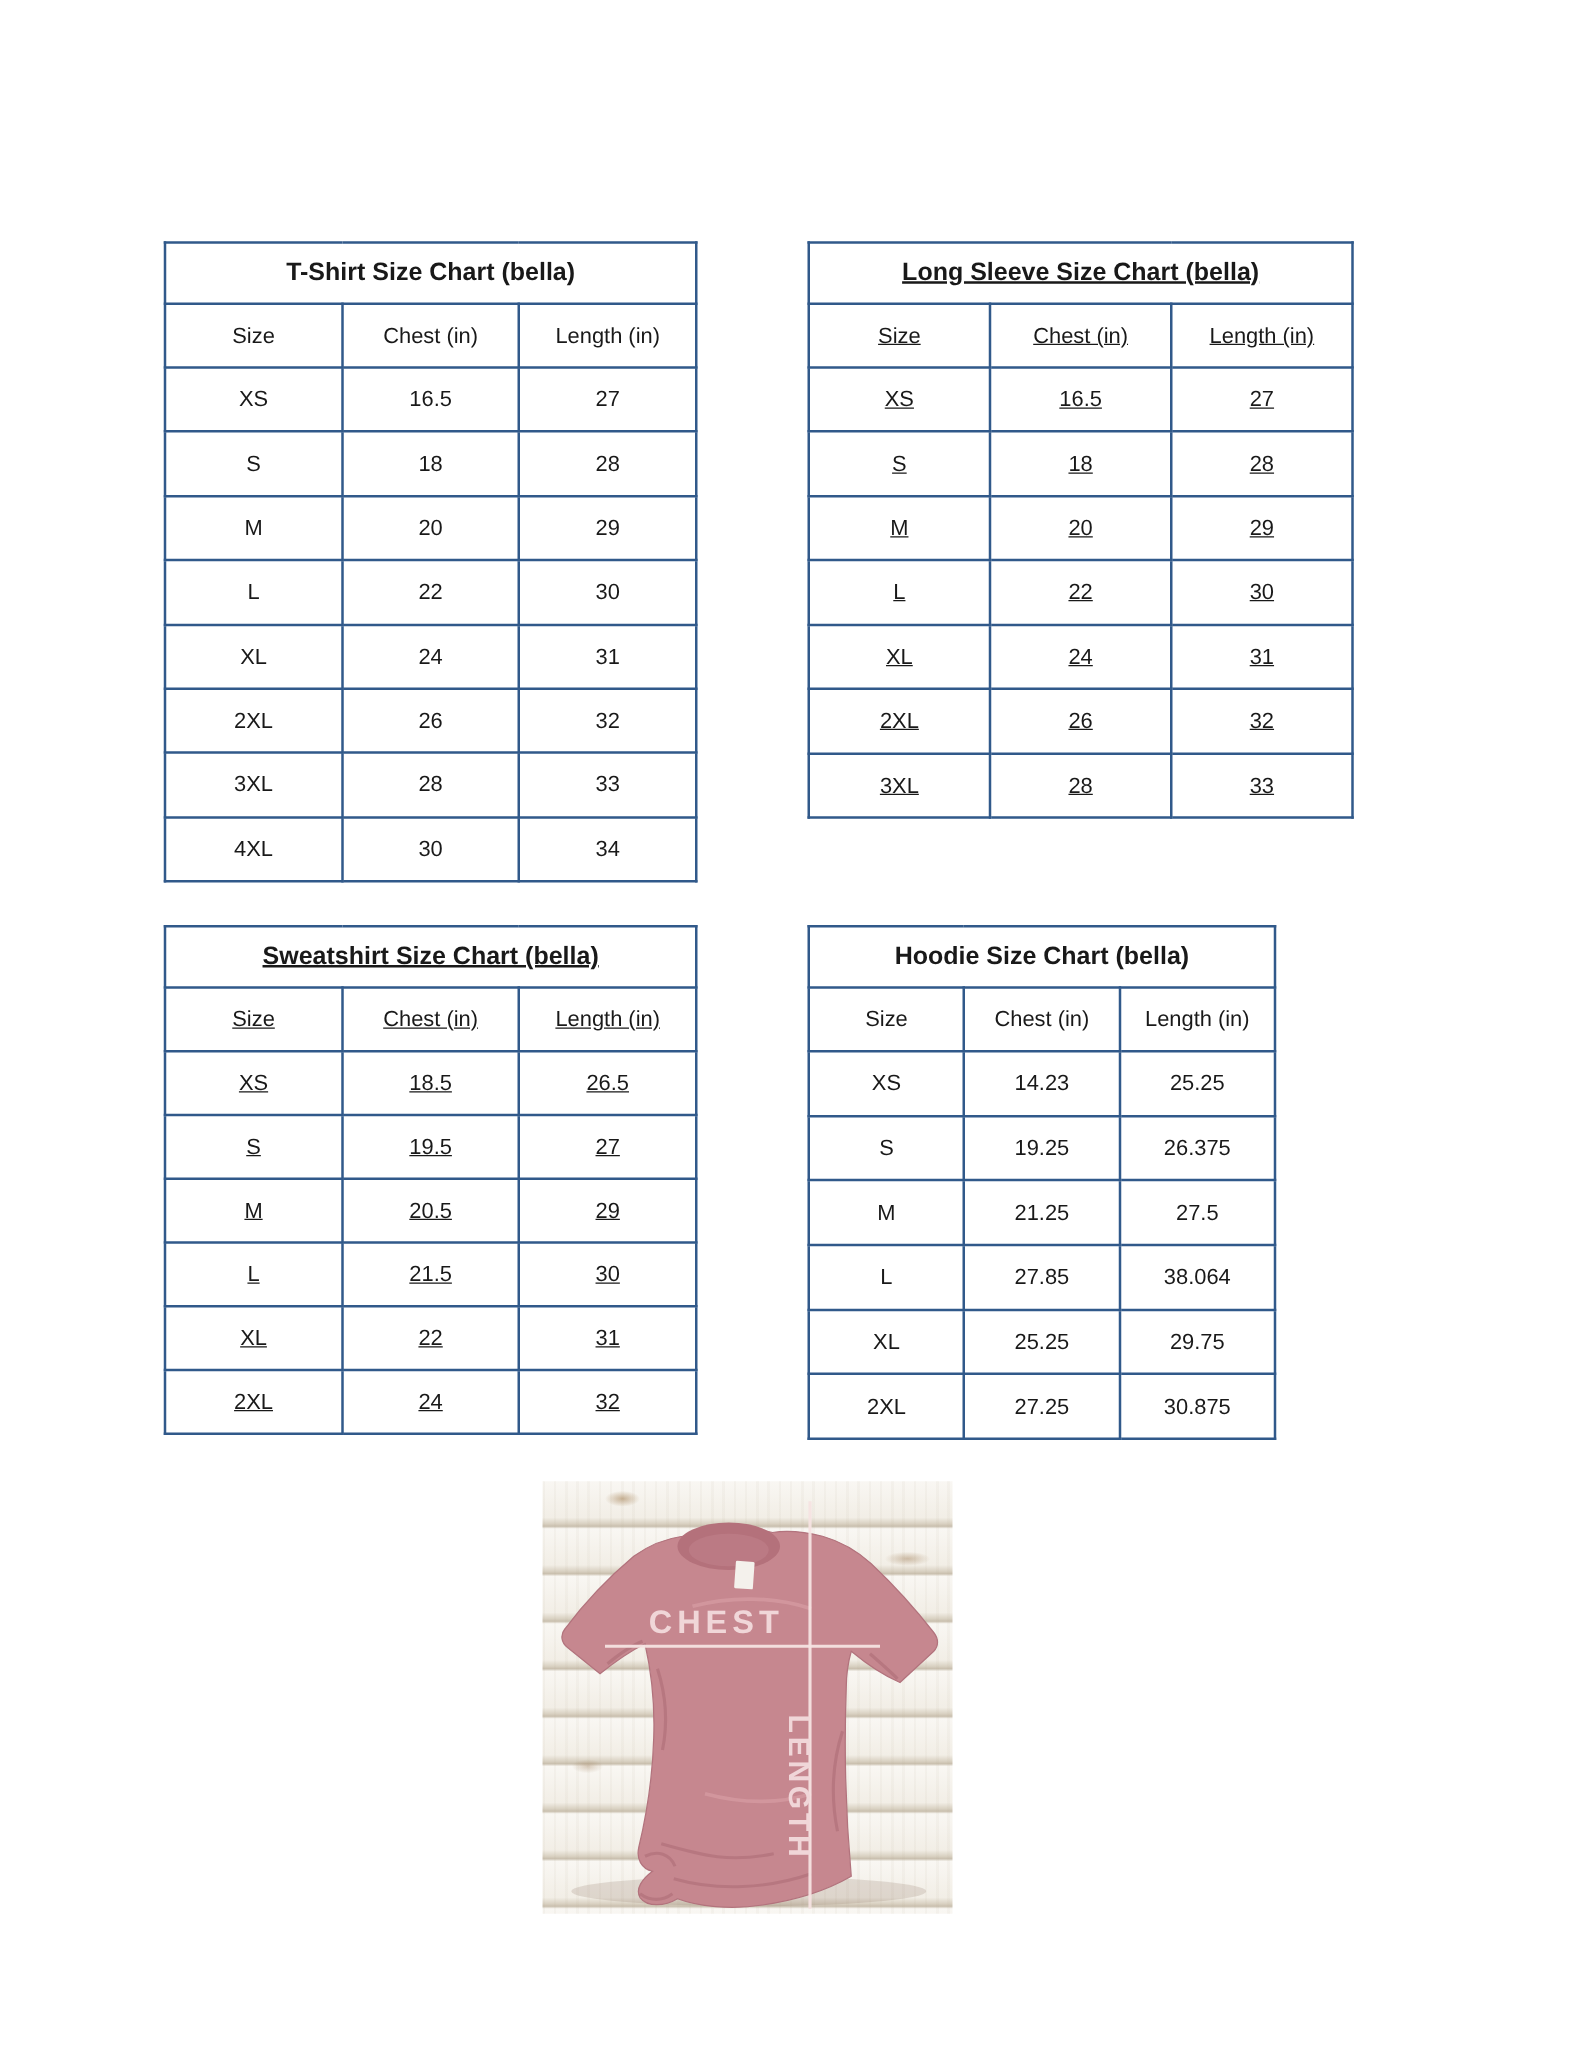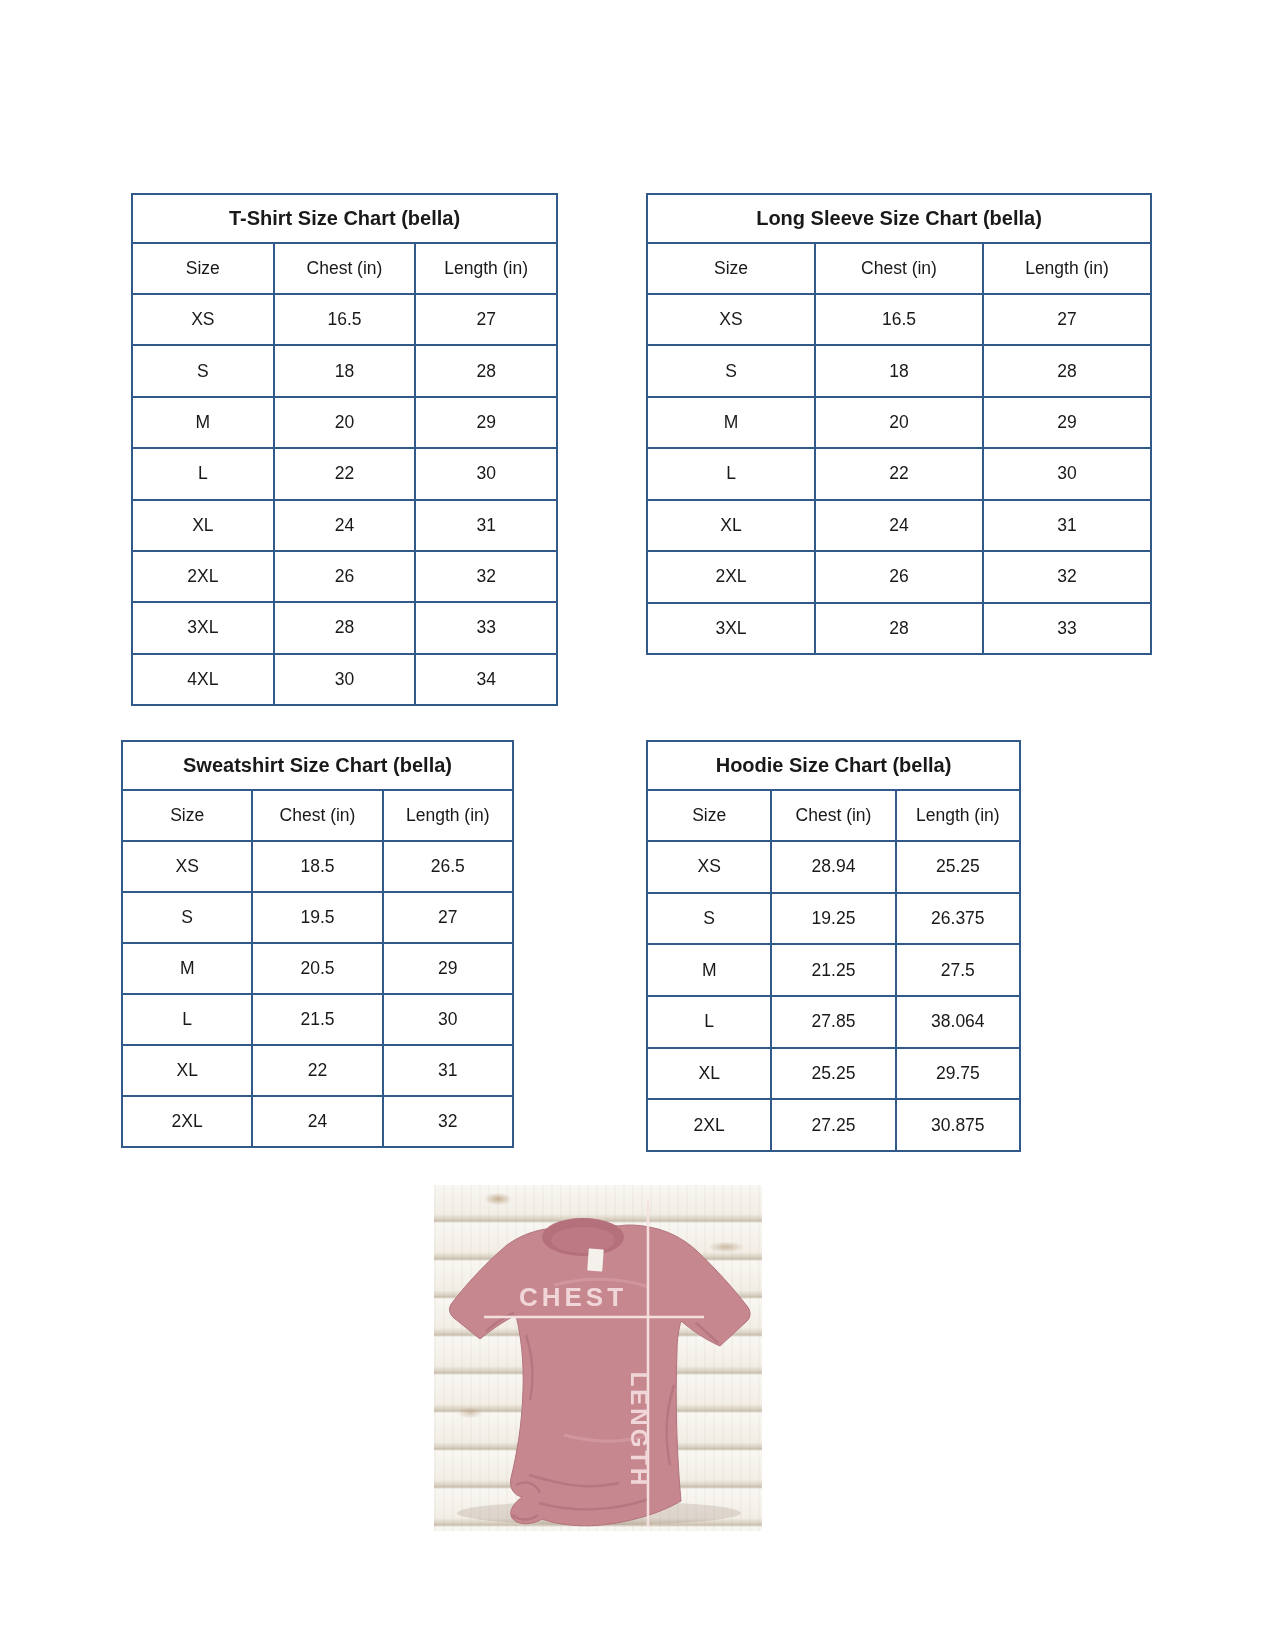--- a/index.html
+++ b/index.html
@@ -16,22 +16,22 @@
     border:2px solid #31598a;text-align:center;vertical-align:middle;
     font-weight:normal;font-size:17.5px;color:#191919;padding:0;
   }
   table.size-table tr.title-row th{
     font-size:20px;font-weight:bold;height:47px;
   }
   table.size-table tr.head-row th{height:49px;}
   table.size-table tbody td{height:49px;}
 
   #table-tshirt    {left:131px;top:193px;width:427px;height:513px;}
-  #table-longsleeve{left:646px;top:193px;width:506px;height:462px;}
-  #table-sweatshirt{left:121px;top:740px;width:393px;height:401px;}
+  #table-longsleeve{left:646px;top:193px;width:437px;height:462px;text-decoration:underline;}
+  #table-sweatshirt{left:131px;top:740px;width:427px;height:401px;text-decoration:underline;}
   #table-hoodie    {left:646px;top:740px;width:375px;height:412px;}
 
   .photo{
     position:absolute;left:434px;top:1185px;width:328px;height:346px;overflow:hidden;
     background:
       radial-gradient(ellipse 20px 9px at 64px 14px, rgba(152,112,62,.5), rgba(152,112,62,0) 70%),
       radial-gradient(ellipse 26px 8px at 292px 62px, rgba(140,100,55,.38), rgba(140,100,55,0) 70%),
       radial-gradient(ellipse 18px 8px at 36px 228px, rgba(140,100,55,.3), rgba(140,100,55,0) 70%),
       repeating-linear-gradient(90deg, rgba(175,163,140,.07) 0 2px, rgba(0,0,0,0) 2px 9px),
       repeating-linear-gradient(180deg, #f9f7f3 0px, #f2eee6 29px, #d9d1c2 34px, #c9bfae 36px, #f9f7f3 38px);
@@ -200,21 +200,21 @@
       </tr>
       <tr class="head-row">
           <th>Size</th>
           <th>Chest (in)</th>
           <th>Length (in)</th>
         </tr>
     </thead>
     <tbody>
         <tr>
           <td>XS</td>
-          <td>28.94</td>
+          <td>14.23</td>
           <td>25.25</td>
         </tr>
         <tr>
           <td>S</td>
           <td>19.25</td>
           <td>26.375</td>
         </tr>
         <tr>
           <td>M</td>
           <td>21.25</td>

